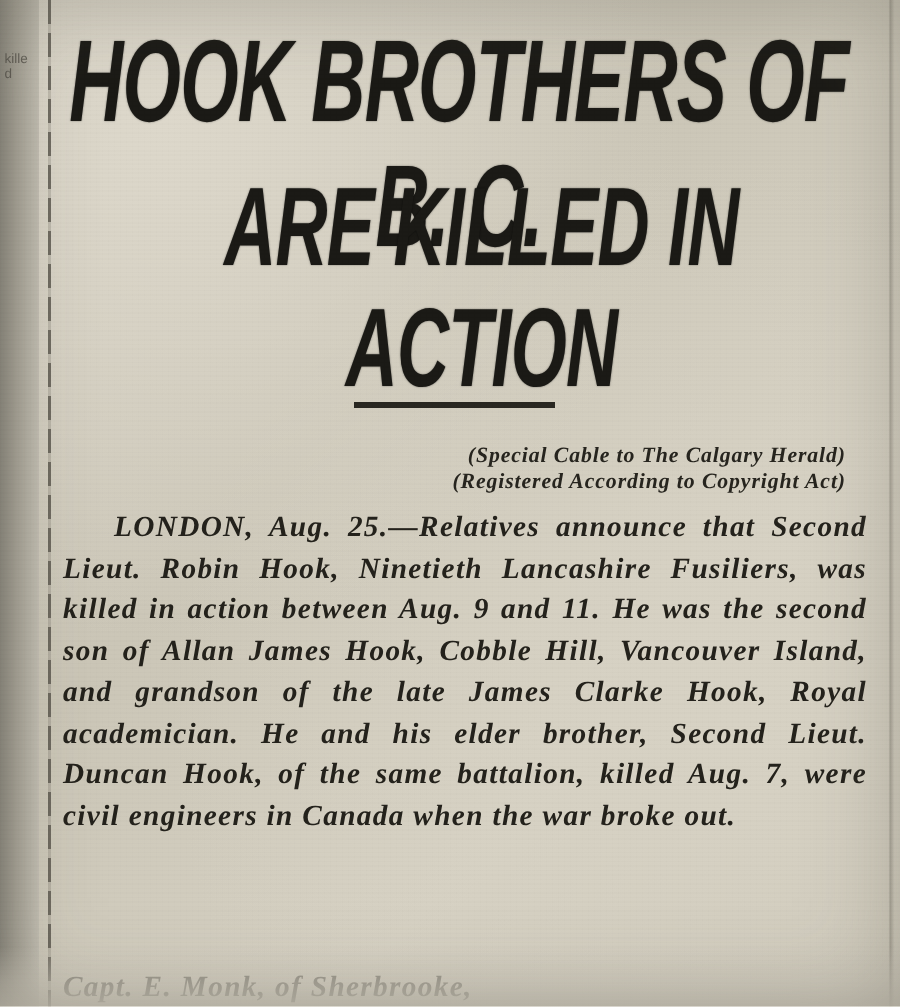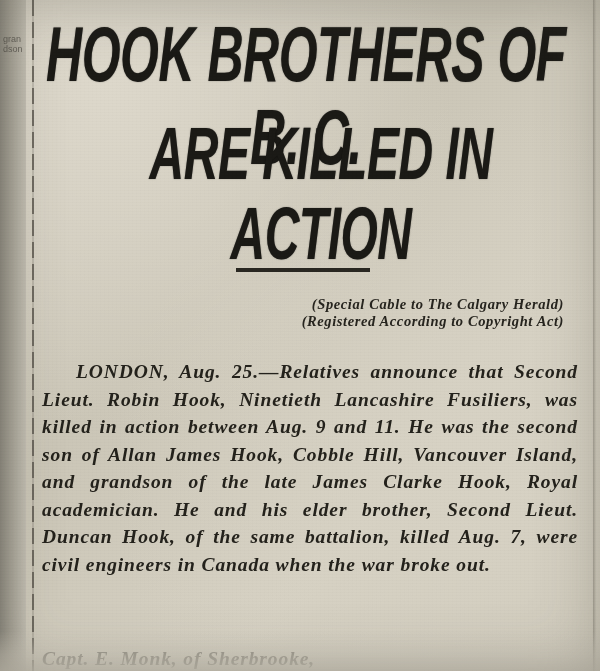--- a/index.html
+++ b/index.html
@@ -125,21 +125,21 @@
     font-weight: 700;
     font-size: 14.5px;
     letter-spacing: .6px;
     color: #27251f;
   }
   #credit1 { top: 296px; }
   #credit2 { top: 313px; }
   #body {
     position: absolute;
     left: 6px;
-    top: 358px;
+    top: 338px;
     width: 536px;
     color: #24221c;
     font-family: "Liberation Serif", serif;
     font-size: 19.5px;
     line-height: 27.5px;
     letter-spacing: .9px;
     font-weight: 600;
     text-align: justify;
   }
   #body .indent { display: inline-block; width: 34px; }
@@ -174,21 +174,21 @@
     pointer-events: none;
     box-shadow: inset 0 0 60px rgba(90,85,75,.35);
   }
 </style>
 </head>
 <body>
 
 <div id="clipping">
 
   <div id="gutter">
-    <div id="gutter-text">grandson</div>
+    <div id="gutter-text">killed</div>
   </div>
 
   <div id="rule-left"></div>
   <div id="rule-right"></div>
 
   <div id="content">
 
     <div class="headline hl1">HOOK BROTHERS OF B. C.</div>
     <div class="headline hl2">ARE KILLED IN ACTION</div>
 

